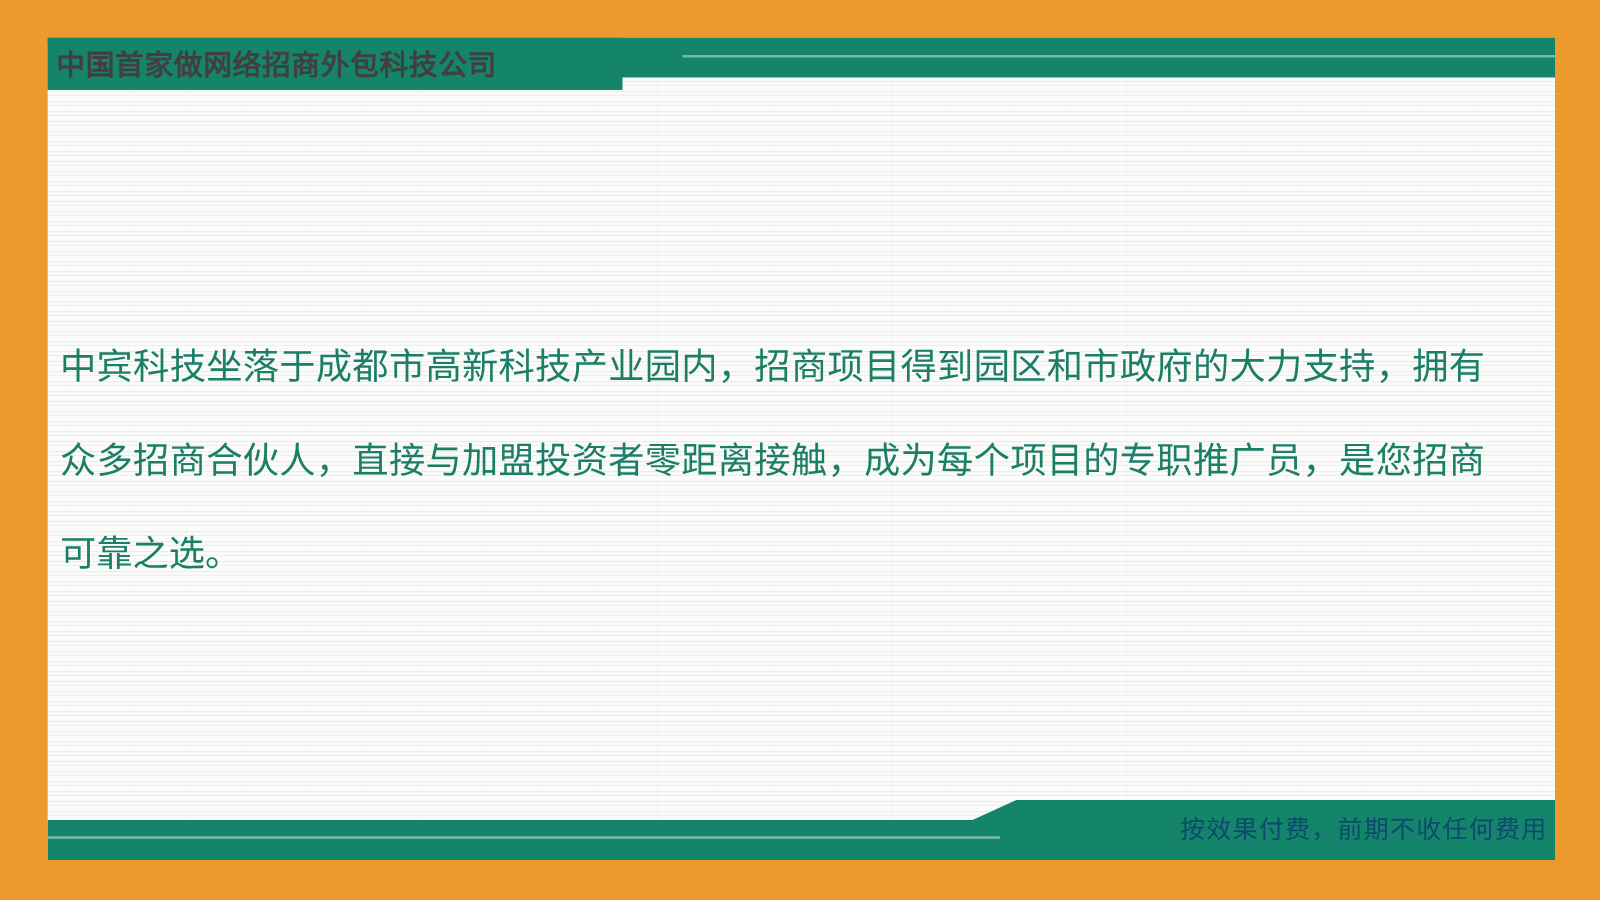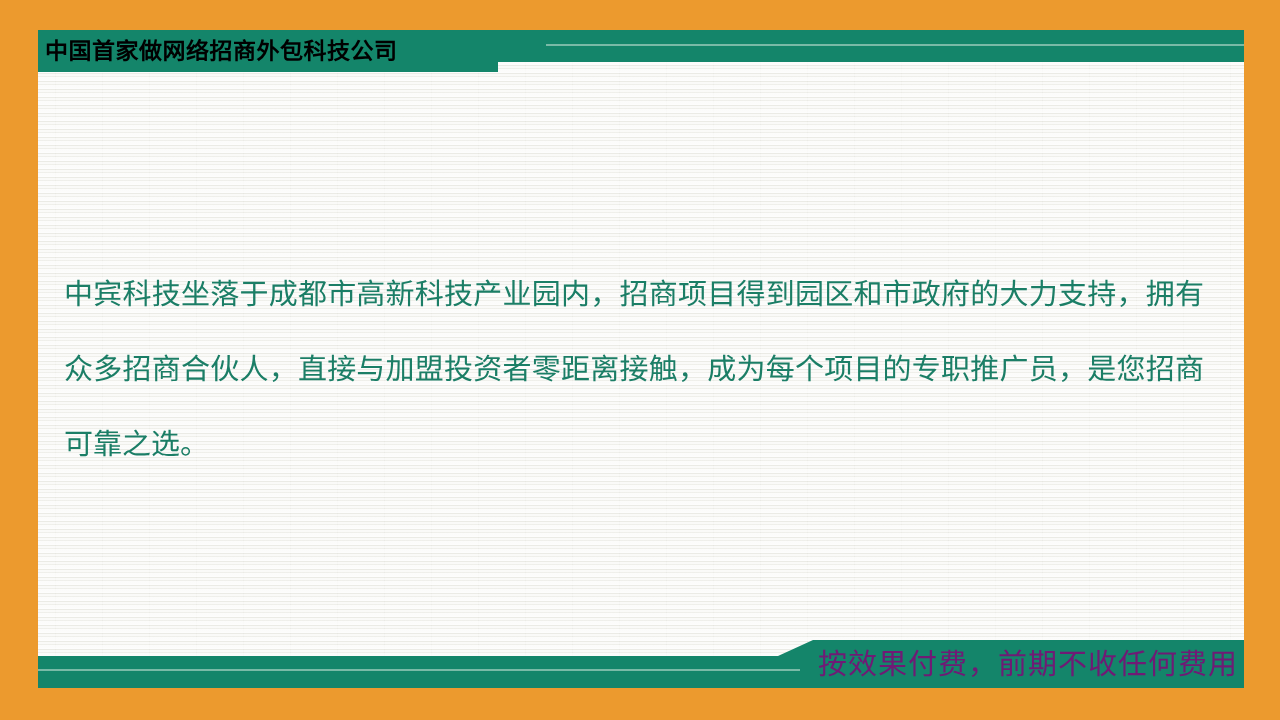--- a/index.html
+++ b/index.html
@@ -91,26 +91,26 @@
     display: block;
     width: 1206px;
     height: 44px;
   }
   .header-title {
     position: absolute;
     left: 45px;
     top: 33px;
     height: 38px;
     line-height: 38px;
-    color: #000000;
+    color: #404040;
     font-size: 23px;
     font-weight: bold;
     letter-spacing: 0.5px;
     white-space: nowrap;
-    font-family: Liberation Serif, serif;
+    font-family: Liberation Sans, sans-serif;
   }
 
   
   .footer-band {
     position: absolute;
     left: 38px;
     top: 636px;
     width: 1206px;
     height: 52px;
   }
@@ -118,22 +118,22 @@
     display: block;
     width: 1206px;
     height: 52px;
   }
   .footer-title {
     position: absolute;
     right: 42px;
     top: 648px;
     height: 32px;
     line-height: 32px;
-    color: #701a75;
-    font-size: 29px;
+    color: #0c4a6e;
+    font-size: 20px;
     font-weight: normal;
     letter-spacing: 1px;
     white-space: nowrap;
     font-family: "Liberation Sans", "DejaVu Sans", sans-serif;
   }
 
   
   .section-heading {
     position: absolute;
     left: 62px;
@@ -151,21 +151,20 @@
     left: 48px;
     top: 228px;
     width: 1140px;
     color: #1B7E66;
     font-size: 29px;
     line-height: 75px;
     text-align: justify;
     text-align-last: left;
     font-family: "Liberation Serif", "DejaVu Serif", serif;
     letter-spacing: 0px;
-    margin-left: 16px;
   }
 </style>
 </head>
 <body>
 
 <div id="slide">
 
   <div class="paper"></div>
 
   <div class="frame-top"></div>

